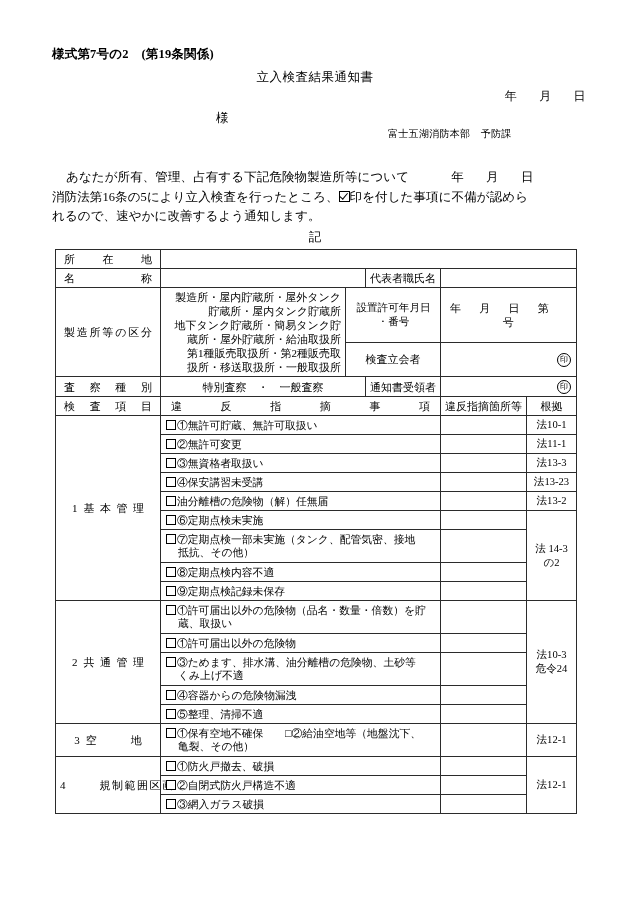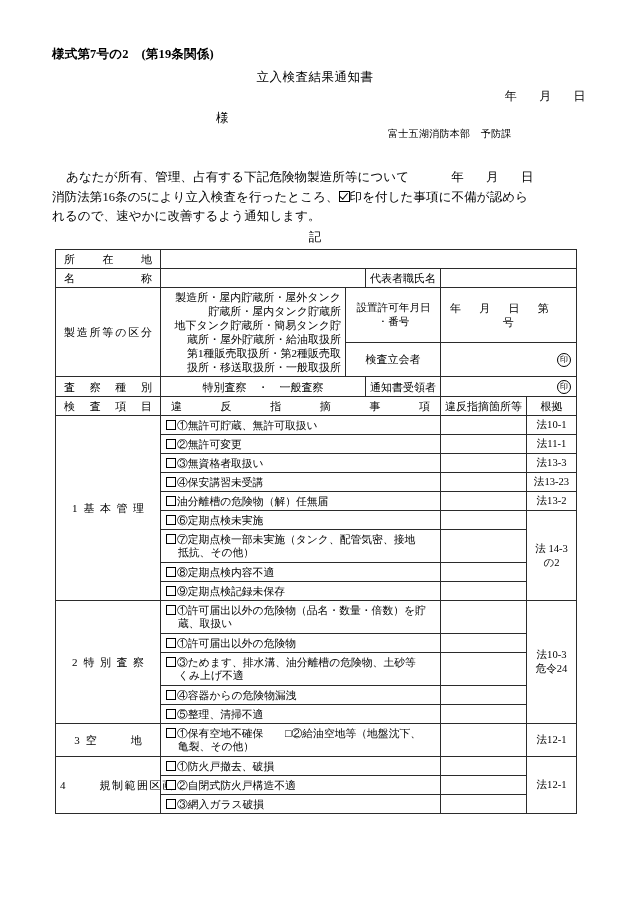--- a/index.html
+++ b/index.html
@@ -375,21 +375,21 @@
         <td class="item-cell" colspan="3"><span class="cb"></span><span>⑧定期点検内容不適</span></td>
         <td class="blank"></td>
       </tr>
       <tr>
         <td class="item-cell" colspan="3"><span class="cb"></span><span>⑨定期点検記録未保存</span></td>
         <td class="blank"></td>
       </tr>
 
       <tr>
         <td class="sect-label" rowspan="5">
-          <span class="num">2</span><span class="spread">特別査察</span>
+          <span class="num">2</span><span class="spread">共通管理</span>
         </td>
         <td class="item-cell" colspan="3"><span class="cb"></span><span>①許可届出以外の危険物（品名・数量・倍数）を貯</span><span class="cont">蔵、取扱い</span></td>
         <td class="blank"></td>
         <td class="ref-cell" rowspan="5">
           <span class="two-line">法10-3</span>
           <span class="ref-gap"></span>
           <span class="two-line">危令24</span>
         </td>
       </tr>
       <tr>

